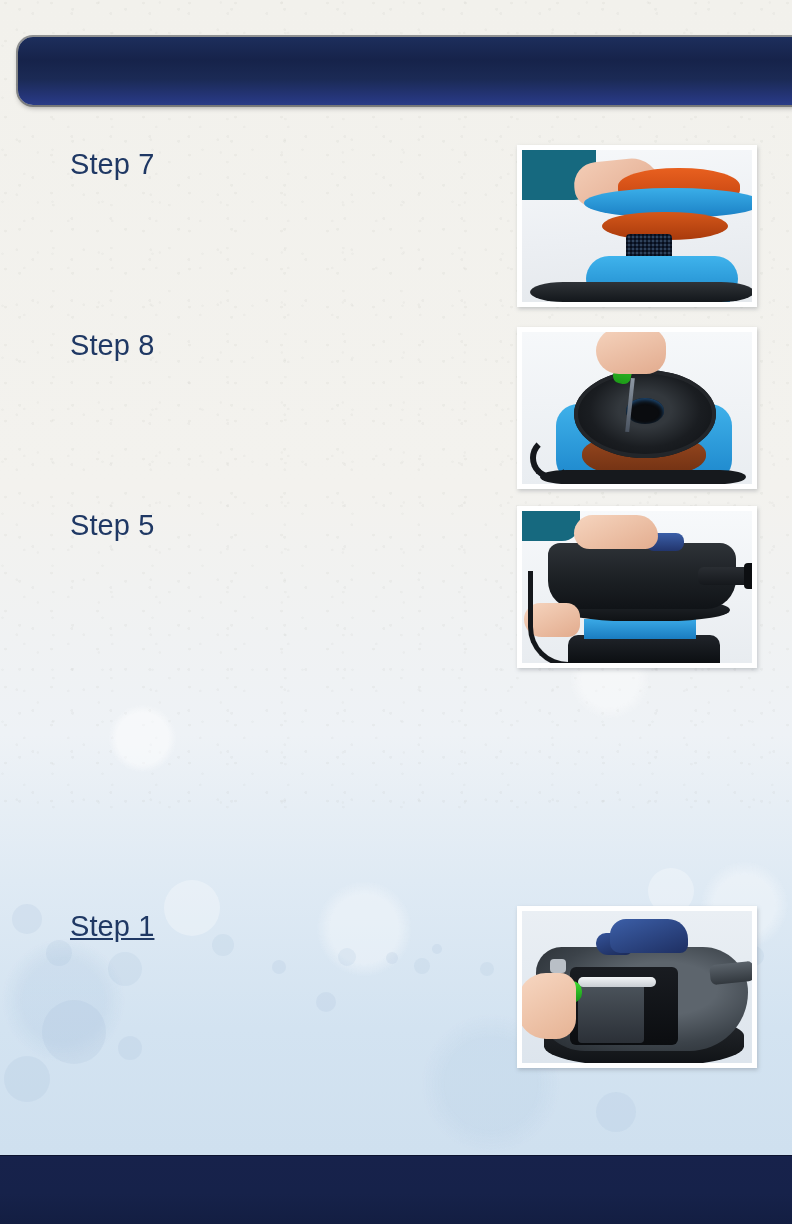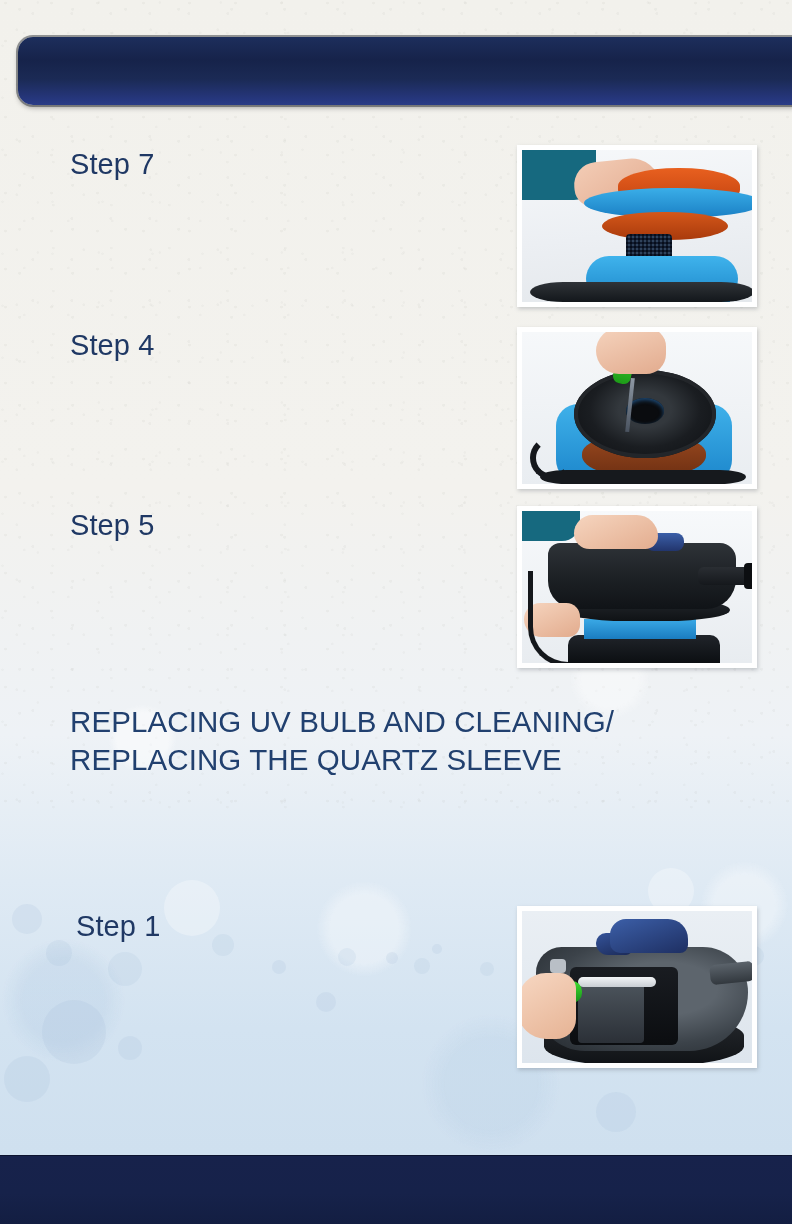--- a/index.html
+++ b/index.html
@@ -238,29 +238,25 @@
   <div class="bub l" style="left:744px; top:946px;  width:20px;  height:20px;"></div>
   <div class="bub" style="left:12px;  top:904px;  width:30px;  height:30px;"></div>
 
   <div id="titlebar">
     <div class="tb-text"></div>
   </div>
 
   <div id="content">
 
     <div class="step-label" style="left:70px; top:148px;">Step 7</div>
-    <div class="step-label" style="left:70px; top:329px;">Step 4</div>
+    <div class="step-label" style="left:70px; top:329px;">Step 8</div>
     <div class="step-label" style="left:70px; top:509px;text-align:right;">Step 5</div>
 
-    <div class="section-head">
-      <div>REPLACING UV BULB AND CLEANING/</div>
-      <div>REPLACING THE QUARTZ SLEEVE</div>
-    </div>
-
-    <div class="step-label" style="left:76px; top:910px;">Step 1</div>
+
+    <div class="step-label" style="left:70px; top:910px;text-decoration:underline;">Step 1</div>
 
     <div class="photo p1" style="left:517px; top:145px; width:240px; height:162px;">
       <div class="canvas">
         <div class="sleeve"></div>
         <div class="hand"></div>
         <div class="pad orange1"></div>
         <div class="pad blue1"></div>
         <div class="pad orange2"></div>
         <div class="mesh"></div>
         <div class="pad blue2"></div>

